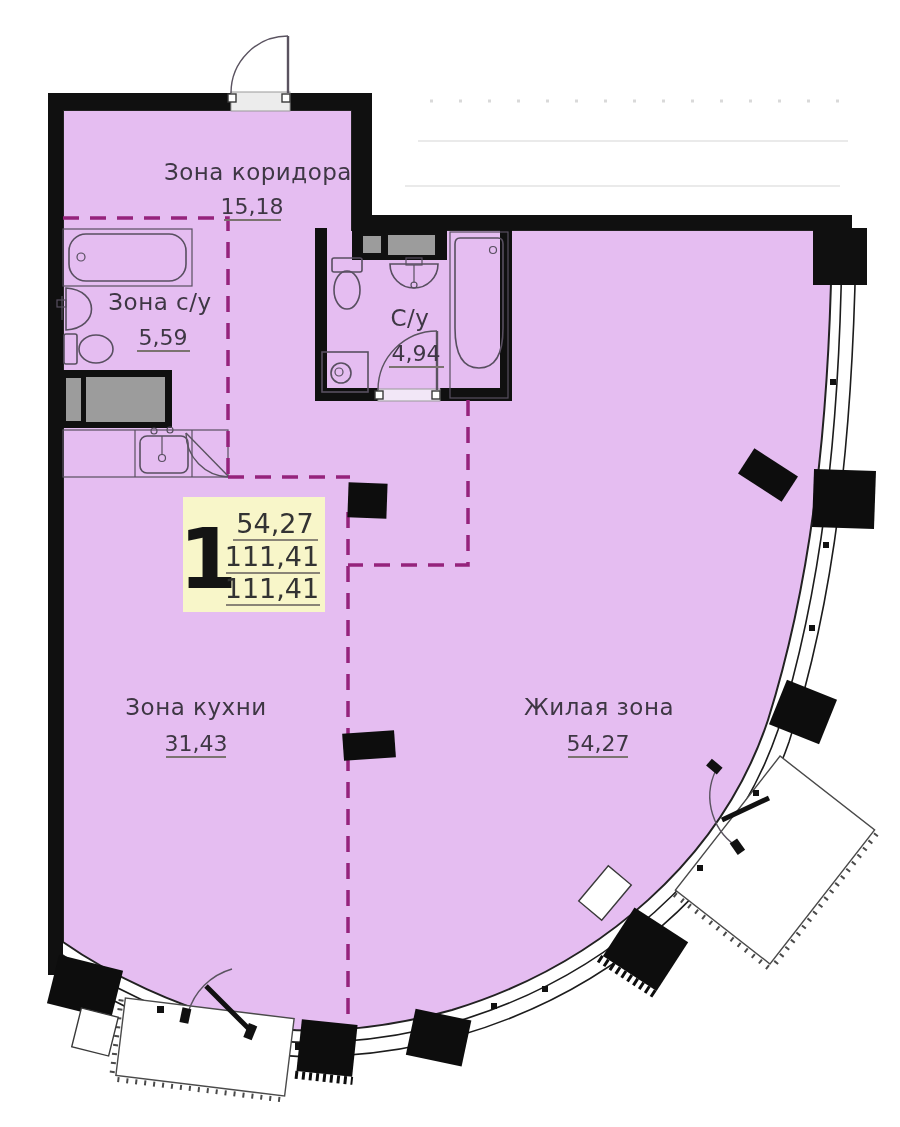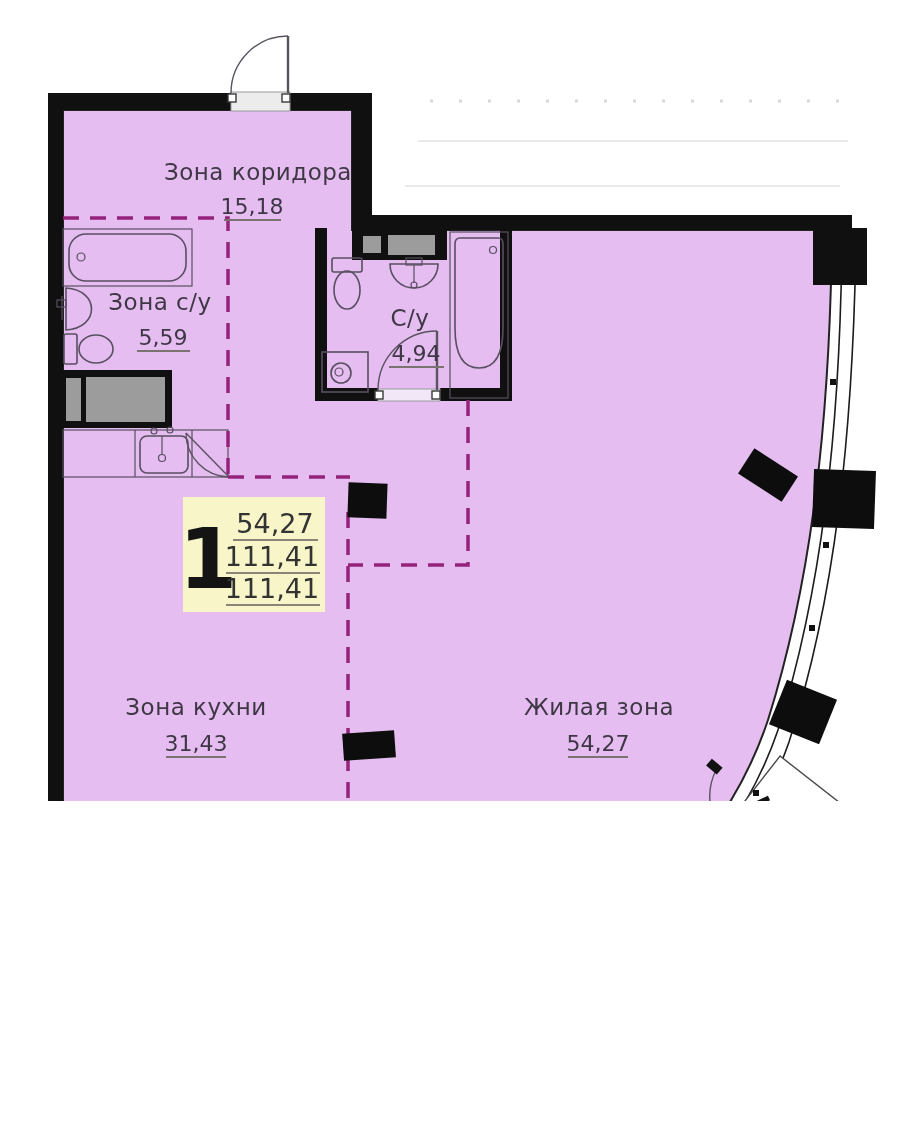--- a/index.html
+++ b/index.html
@@ -1,16 +1,16 @@
 <!DOCTYPE html>
 <html><head>
 <meta charset="utf-8">
 <style>
   html,body{margin:0;padding:0;background:#ffffff;}
-  .stage{position:relative;width:900px;height:801px;background:#ffffff;overflow:hidden;
+  .stage{position:relative;width:900px;height:1127px;background:#ffffff;overflow:hidden;
          font-family:"DejaVu Sans",sans-serif;}
   svg{display:block;}
   .zone-label{font-size:23px;fill:#3e3744;letter-spacing:.5px;}
   .zone-num{font-size:22px;fill:#3e3744;}
   .badge-num{font-size:27px;fill:#333333;}
   .badge-one{font-size:84px;font-weight:bold;fill:#141414;}
   .fixture{fill:none;stroke:#584f60;stroke-width:1.6;}
   .fixture-thin{fill:none;stroke:#584f60;stroke-width:1.2;}
   .door-arc{fill:none;stroke:#5a5360;stroke-width:1.4;}
   .underline{stroke:#7b7370;stroke-width:1.8;}

